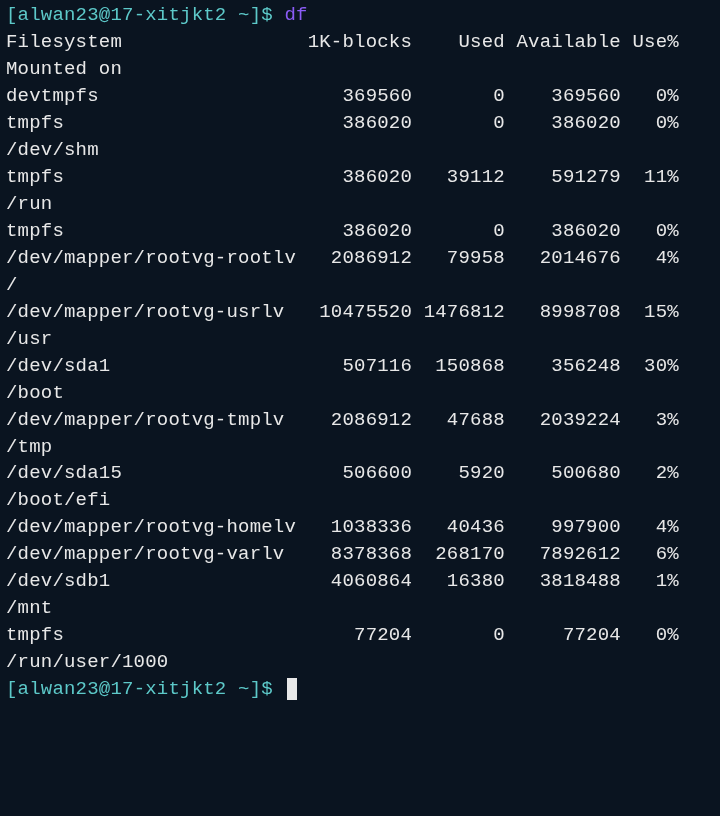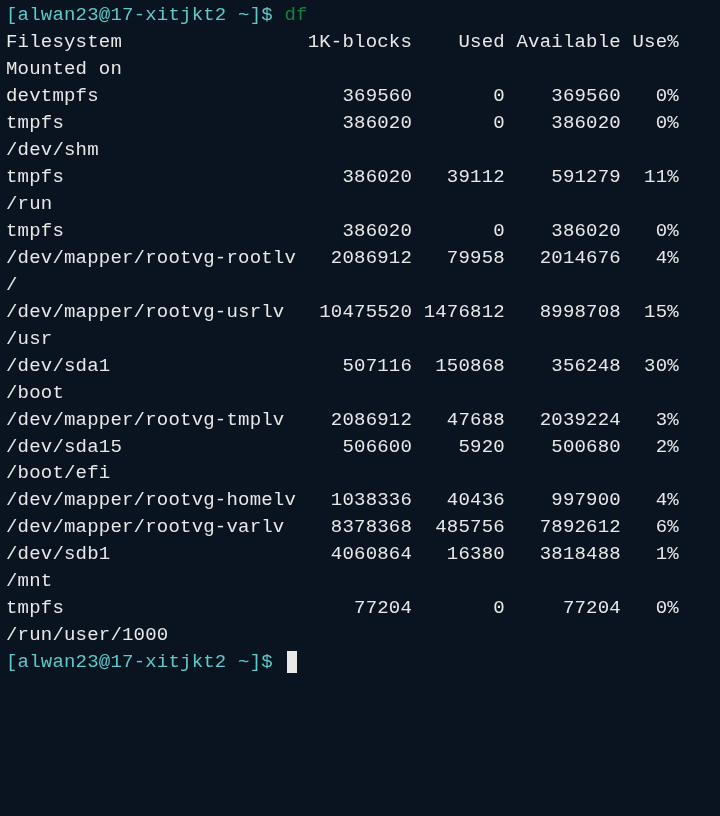--- a/index.html
+++ b/index.html
@@ -19,21 +19,21 @@
       overflow: hidden;
       letter-spacing: 0.2px;
     }
     .prompt-line {
       white-space: pre;
     }
     .teal {
       color: #5dc9c9;
     }
     .white {
-      color: #15803d;
+      color: #8b5cf6;
     }
     .header-row, .data-row, .mount-row {
       white-space: pre;
     }
     .cursor {
       display: inline-block;
       width: 10px;
       height: 22px;
       background-color: #e8e8e8;
       vertical-align: text-bottom;
@@ -54,23 +54,24 @@
       <div class="data-row">tmpfs                        386020   39112    591279  11%</div>
       <div class="mount-row">/run</div>
       <div class="data-row">tmpfs                        386020       0    386020   0%</div>
       <div class="data-row">/dev/mapper/rootvg-rootlv   2086912   79958   2014676   4%</div>
       <div class="mount-row">/</div>
       <div class="data-row">/dev/mapper/rootvg-usrlv   10475520 1476812   8998708  15%</div>
       <div class="mount-row">/usr</div>
       <div class="data-row">/dev/sda1                    507116  150868    356248  30%</div>
       <div class="mount-row">/boot</div>
       <div class="data-row">/dev/mapper/rootvg-tmplv    2086912   47688   2039224   3%</div>
+      <div class="mount-row">/tmp</div>
       <div class="data-row">/dev/sda15                   506600    5920    500680   2%</div>
       <div class="mount-row">/boot/efi</div>
       <div class="data-row">/dev/mapper/rootvg-homelv   1038336   40436    997900   4%</div>
-      <div class="data-row">/dev/mapper/rootvg-varlv    8378368  485756   7892612   6%</div>
+      <div class="data-row">/dev/mapper/rootvg-varlv    8378368  268170   7892612   6%</div>
       <div class="data-row">/dev/sdb1                   4060864   16380   3818488   1%</div>
       <div class="mount-row">/mnt</div>
       <div class="data-row">tmpfs                         77204       0     77204   0%</div>
       <div class="mount-row">/run/user/1000</div>
     </div>
   <div class="prompt-line"><span class="teal">[</span><span class="teal">alwan23</span><span class="teal">@</span><span class="teal">17-xitjkt2</span><span class="teal"> </span><span class="teal">~</span><span class="teal">]</span><span class="teal">$</span><span class="white"> </span><span class="cursor"></span></div>
 </div>
 
 </body></html>

